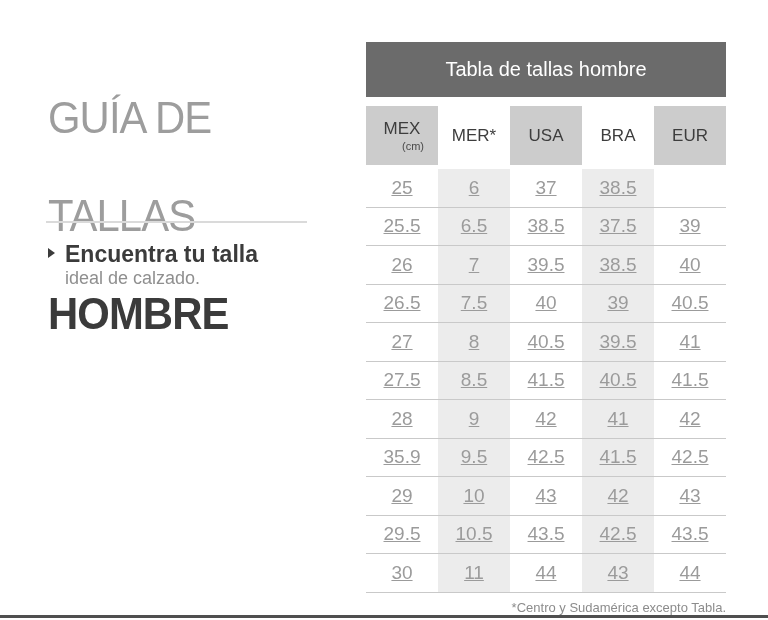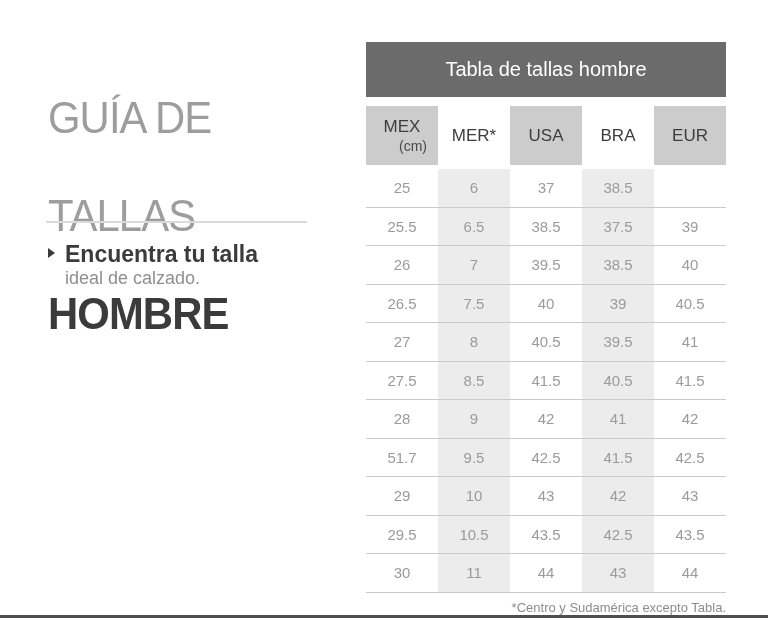--- a/index.html
+++ b/index.html
@@ -68,30 +68,30 @@
     font-size:20px;line-height:55px;text-align:center;
     margin-bottom:9px;
   }
   .head-row{display:flex;margin-bottom:4px;}
   .head-cell{
     width:72px;height:59px;
     display:flex;flex-direction:column;align-items:center;justify-content:center;
     color:var(--c-head-text);font-size:17px;
   }
   .head-cell:nth-child(odd){background:var(--c-head-cell);}
-  .head-cell .sub{font-size:14px;color:#4a4a4a;margin-top:1px;margin-left:22px;}
+  .head-cell .sub{font-size:11px;color:#4a4a4a;margin-top:1px;margin-left:22px;}
   .body-rows{}
   .body-row{
     display:flex;height:38.5px;
     border-bottom:1px solid var(--c-rowline);
   }
   .body-cell{
     width:72px;
     display:flex;align-items:center;justify-content:center;
-    font-size:15px;color:var(--c-cell-text);
+    font-size:19px;color:var(--c-cell-text);text-decoration:underline;
   }
   .body-cell:nth-child(2),.body-cell:nth-child(4){background:var(--c-stripe);}
 
   .footnote{
     position:absolute;top:600px;right:42px;
     font-size:13px;color:var(--c-footnote);
   }
   .bottom-rule{
     position:absolute;left:0;top:615px;
     width:768px;height:3px;background:var(--c-bottom-rule);
@@ -183,21 +183,21 @@
           <div class="body-cell">41.5</div>
         </div>
         <div class="body-row">
           <div class="body-cell">28</div>
           <div class="body-cell">9</div>
           <div class="body-cell">42</div>
           <div class="body-cell">41</div>
           <div class="body-cell">42</div>
         </div>
         <div class="body-row">
-          <div class="body-cell">51.7</div>
+          <div class="body-cell">35.9</div>
           <div class="body-cell">9.5</div>
           <div class="body-cell">42.5</div>
           <div class="body-cell">41.5</div>
           <div class="body-cell">42.5</div>
         </div>
         <div class="body-row">
           <div class="body-cell">29</div>
           <div class="body-cell">10</div>
           <div class="body-cell">43</div>
           <div class="body-cell">42</div>

